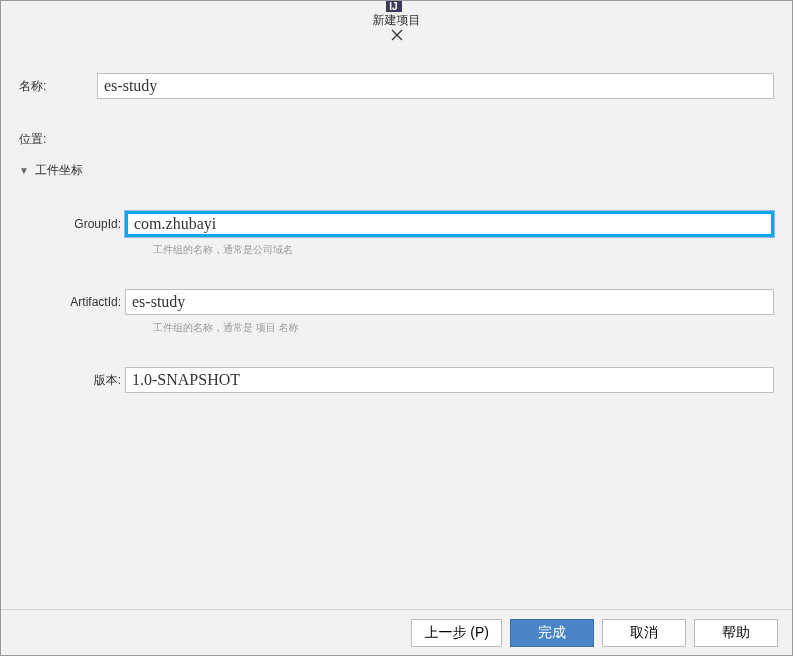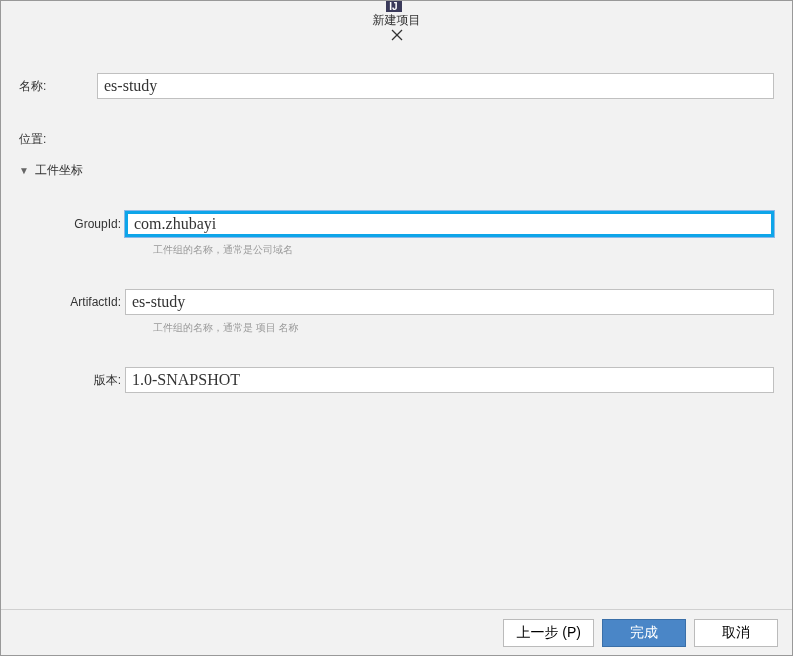--- a/index.html
+++ b/index.html
@@ -222,13 +222,14 @@
     </div>
 
   </div>
 
 </div>
 
 <div class="button-bar">
   <button class="btn">上一步 (P)</button>
   <button class="btn primary">完成</button>
   <button class="btn">取消</button>
+  <button class="btn">帮助</button>
 </div>
 
 </body></html>

